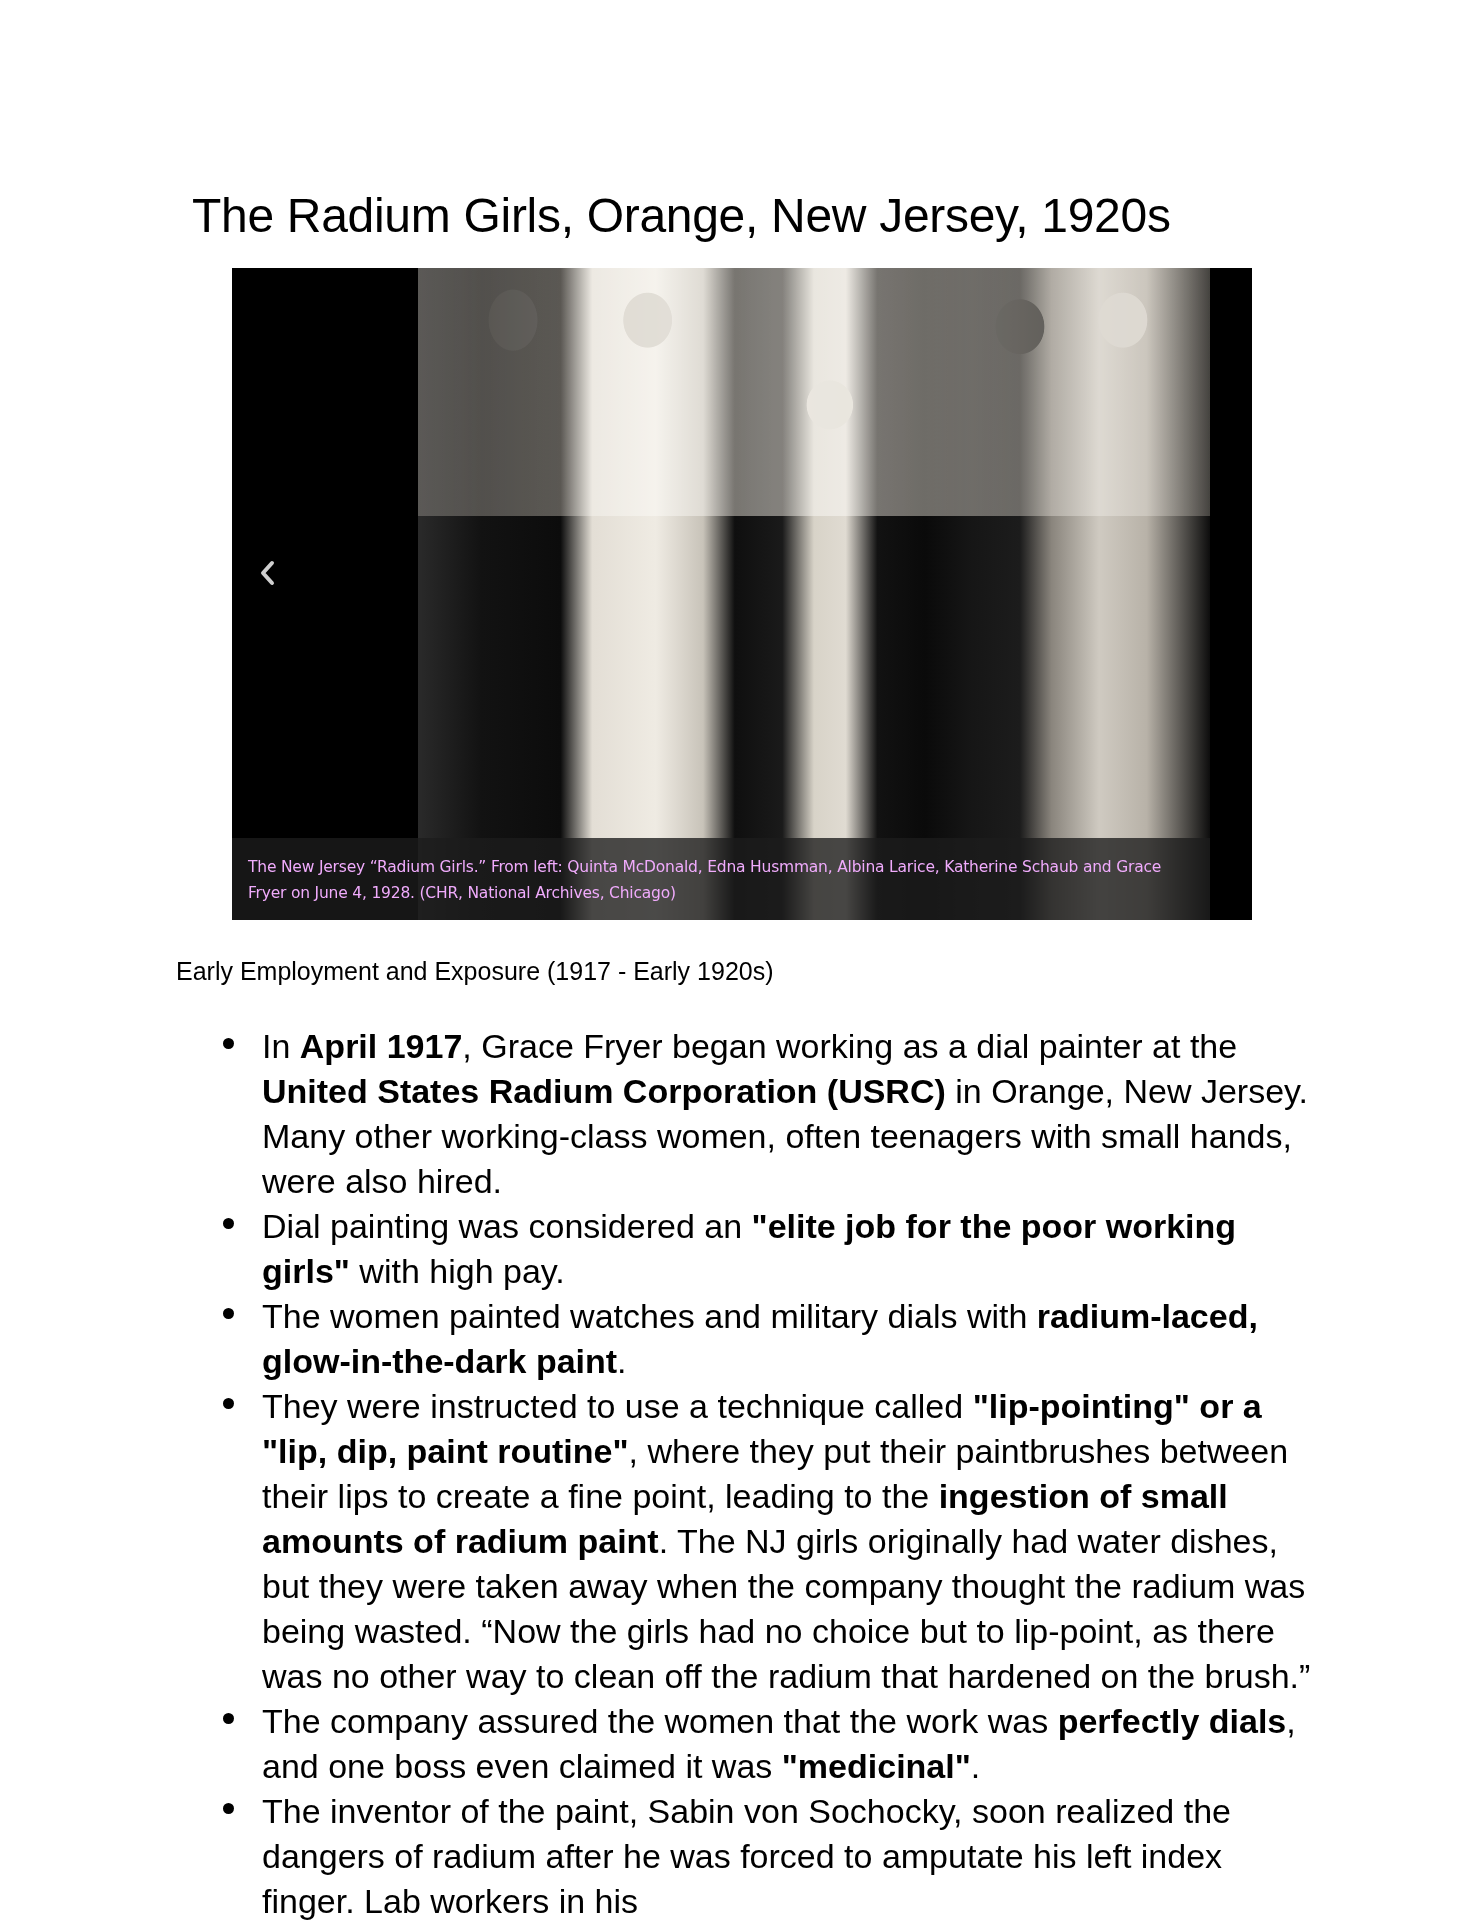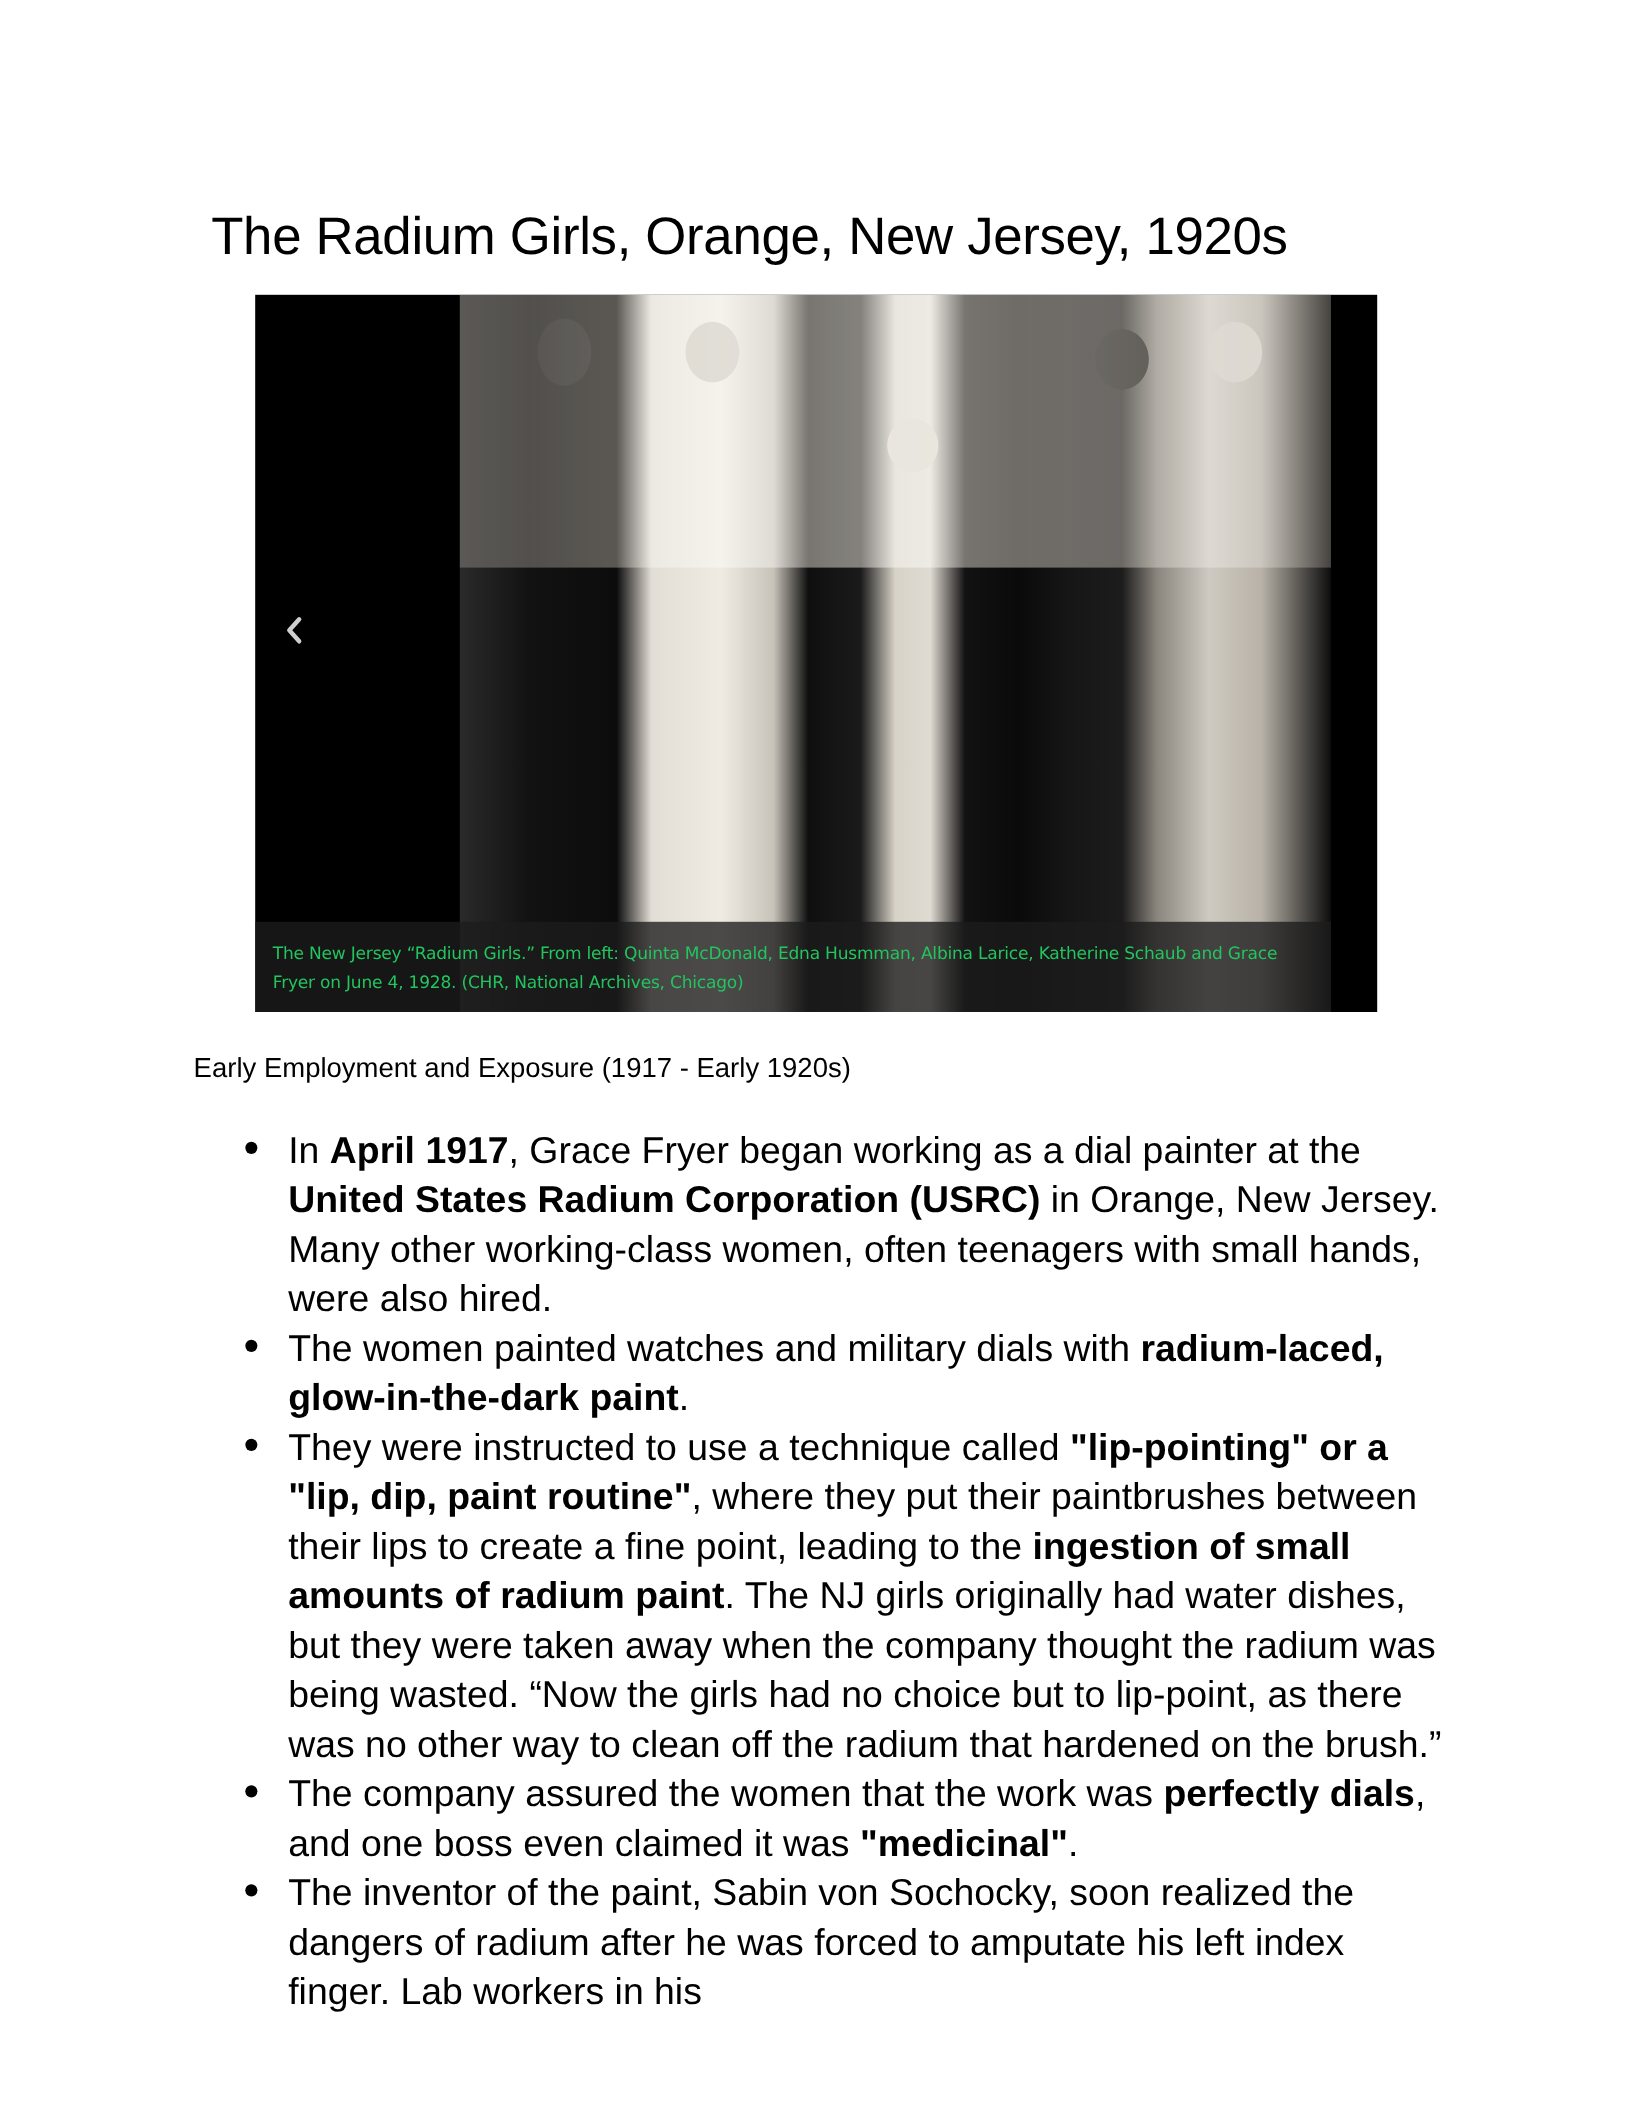--- a/index.html
+++ b/index.html
@@ -37,21 +37,21 @@
     cursor: pointer;
   }
   .prev-arrow svg { width: 18px; height: 26px; }
   .caption {
     position: absolute; left: 0; top: 570px; width: 978px; height: 82px;
     background: rgba(28,28,28,0.78);
   }
   .caption-text {
     position: absolute; left: 16px; top: 586px; width: 980px;
     font-family: "DejaVu Sans", sans-serif; font-size: 15.5px; line-height: 26px;
-    color: #22c55e; letter-spacing: -0.2px;
+    color: #f0abfc; letter-spacing: -0.2px;
   }
   .section-heading {
     position: absolute; left: 176px; top: 955px; margin: 0;
     font-size: 25px; font-weight: normal; line-height: 32px; white-space: nowrap;
   }
   .bullets {
     position: absolute; left: 176px; top: 1024px; width: 1140px;
     margin: 0; padding: 0; list-style: none;
     font-size: 34px; line-height: 45px;
   }
@@ -87,20 +87,24 @@
 
 <h2 class="section-heading">Early Employment and Exposure (1917 - Early 1920s)</h2>
 
 <ul class="bullets">
   <li>
     <span class="bullet-dot"></span>
     <span>In </span><b>April 1917</b><span>, Grace Fryer began working as a dial painter at the </span><b>United States Radium Corporation (USRC)</b><span> in Orange, New Jersey. Many other working-class women, often teenagers with small hands, were also hired.</span>
   </li>
   <li>
     <span class="bullet-dot"></span>
+    <span>Dial painting was considered an </span><b>"elite job for the poor working girls"</b><span> with high pay.</span>
+  </li>
+  <li>
+    <span class="bullet-dot"></span>
     <span>The women painted watches and military dials with </span><b>radium-laced, glow-in-the-dark paint</b><span>.</span>
   </li>
   <li>
     <span class="bullet-dot"></span>
     <span>They were instructed to use a technique called </span><b>"lip-pointing" or a "lip, dip, paint routine"</b><span>, where they put their paintbrushes between their lips to create a fine point, leading to the </span><b>ingestion of small amounts of radium paint</b><span>. The NJ girls originally had water dishes, but they were taken away when the company thought the radium was being wasted. “Now the girls had no choice but to lip-point, as there was no other way to clean off the radium that hardened on the brush.”</span>
   </li>
   <li>
     <span class="bullet-dot"></span>
     <span>The company assured the women that the work was </span><b>perfectly dials</b><span>, and one boss even claimed it was </span><b>"medicinal"</b><span>.</span>
   </li>

